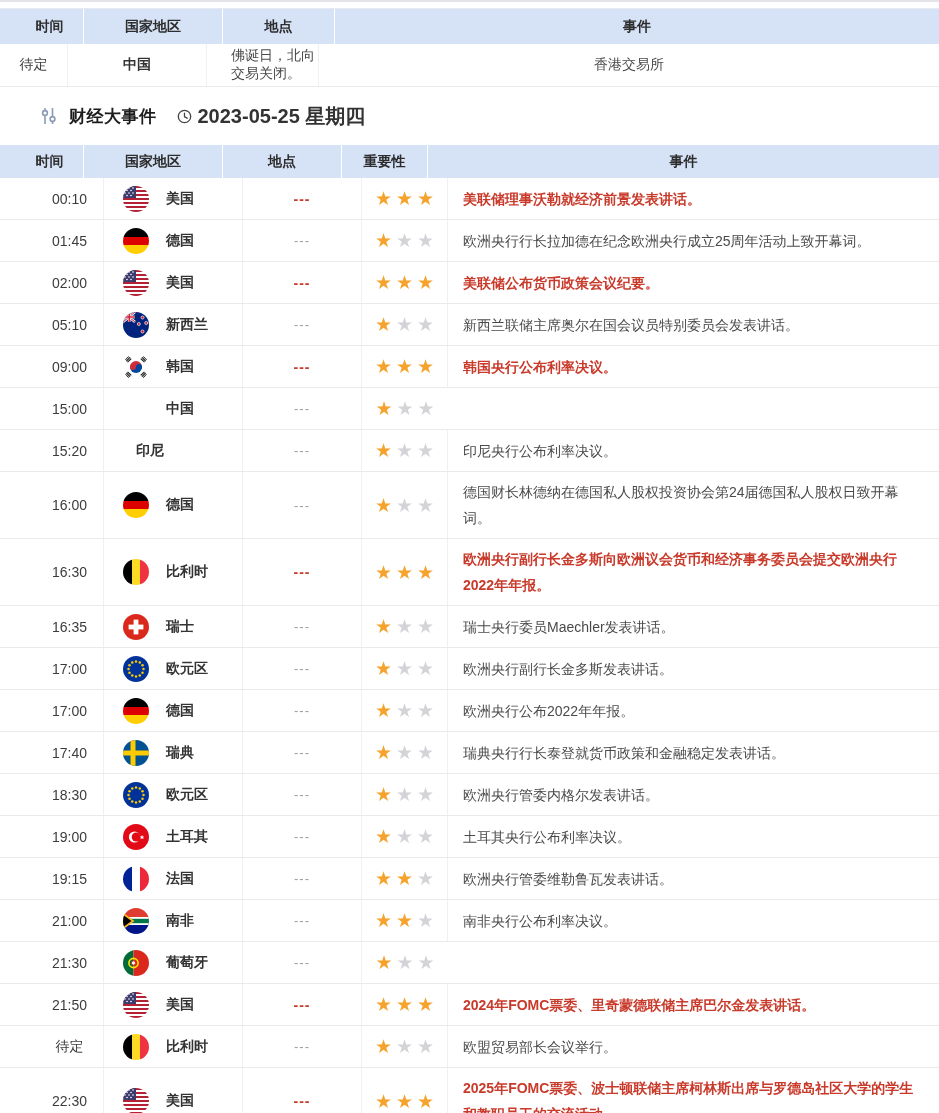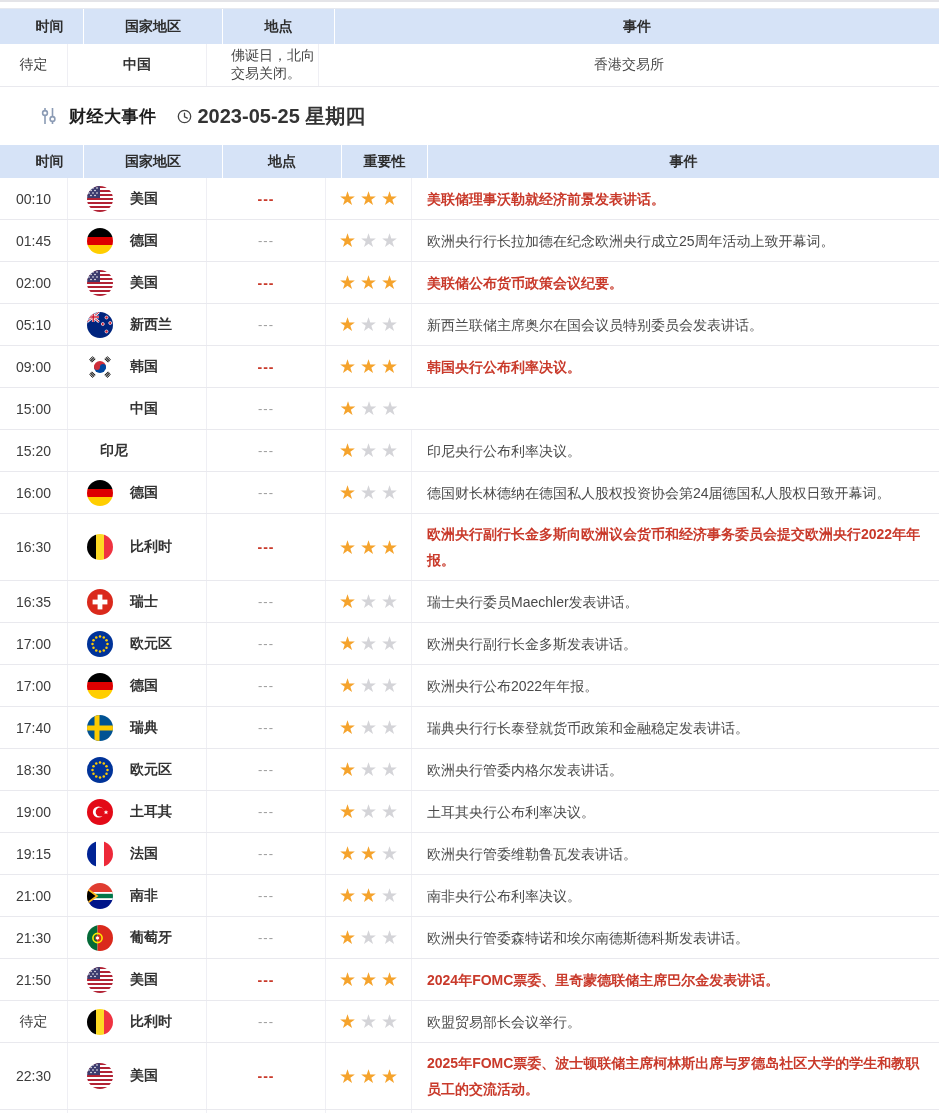--- a/index.html
+++ b/index.html
@@ -27,21 +27,21 @@
   
   .section-bar{height:58px;display:flex;align-items:center;padding-left:7px;margin-left:32px;}
   .icon-wrap{display:flex;align-items:center;}
   .sec-title{font-size:17px;font-weight:700;color:#1c1c1c;margin-left:10px;letter-spacing:0.5px;}
   .sec-clock{margin-left:20px;}
   .sec-date{font-size:20px;font-weight:700;color:#333;margin-left:6px;}
 
   
   .events .thead,.events .trow{grid-template-columns:68px 139px 119px 86px 1fr;}
   .events .thead{height:33px;}
-  .erow{min-height:41px;}
+  .erow{min-height:41px;padding-left:36px;}
   .e-time{justify-content:center;font-size:14px;color:#3c3c3c;}
   .e-country{padding-left:19px;}
   .flag{width:26px;height:26px;display:flex;flex:0 0 26px;}
   .cname{font-size:14px;font-weight:600;color:#333;margin-left:17px;}
   .align-label{padding-left:62px;}
   .align-label .cname,.align-left .cname{margin-left:0;}
   .align-left{padding-left:32px;}
   .e-loc{justify-content:center;}
   .loc-gray{color:#9c9c9c;font-size:13px;letter-spacing:1px;}
   .loc-red{color:#c93a2b;font-weight:700;font-size:14px;letter-spacing:1px;}
@@ -655,21 +655,20 @@
               </svg>
             </span>
       <span class="cname">葡萄牙</span>
     </div>
     <div class="cell e-loc loc-gray">---</div>
     <div class="cell e-imp">
             <span class="star on">★</span>
             <span class="star off">★</span>
             <span class="star off">★</span>
           </div>
-    <div class="cell e-event">欧洲央行管委森特诺和埃尔南德斯德科斯发表讲话。</div>
   </div>
 
   <div class="trow erow">
     <div class="cell e-time">21:50</div>
     <div class="cell e-country">
       <span class="flag">
               <svg width="26" height="26" viewBox="0 0 26 26">
                 <defs>
                   <clipPath id="cp18">
                     <circle cx="13" cy="13" r="13"></circle>

